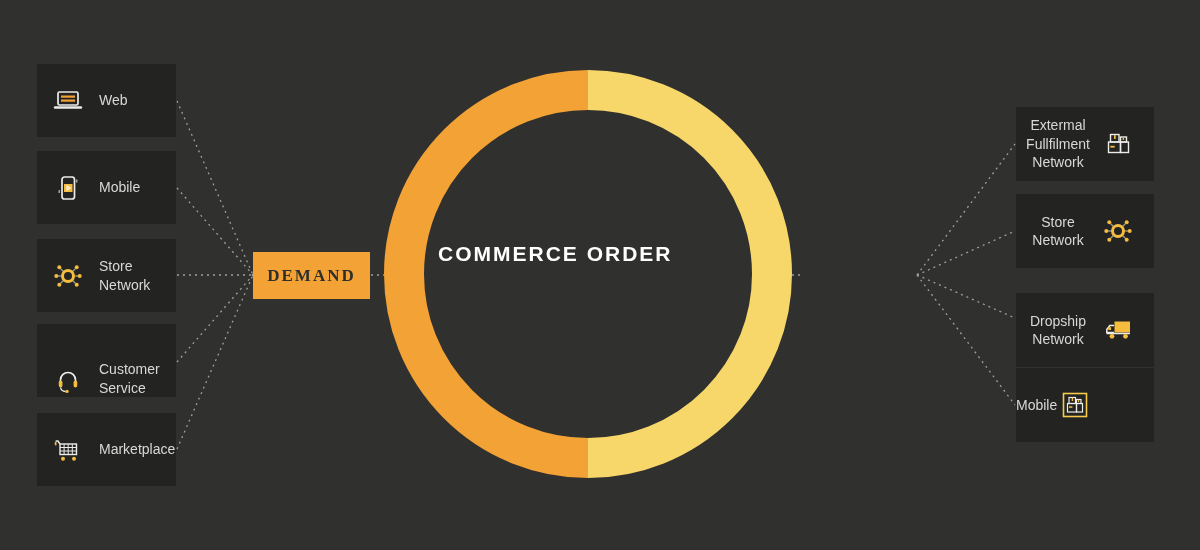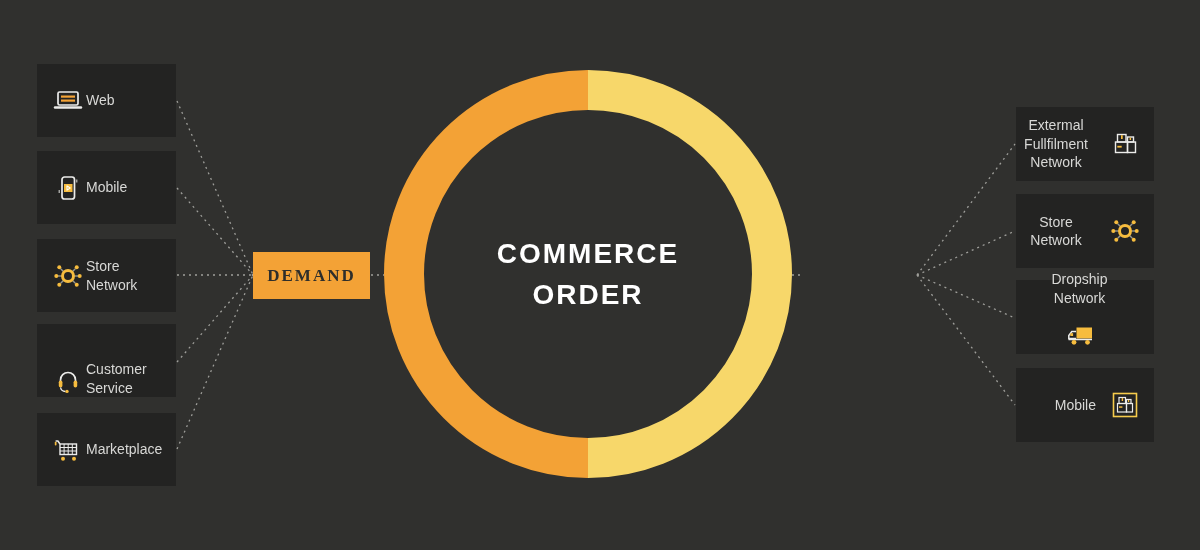--- a/index.html
+++ b/index.html
@@ -6,36 +6,36 @@
   .stage{
     position:relative;width:1200px;height:550px;overflow:hidden;
     background:#30302E;
     font-family:"Liberation Sans","DejaVu Sans",sans-serif;
   }
   .overlay{position:absolute;left:0;top:0;width:1200px;height:550px;}
   .node{
     position:absolute;background:#232322;display:flex;align-items:center;
     color:#D8D8D6;font-size:14px;line-height:1.32;
   }
-  .node.left{left:37px;width:139px;height:73px;padding-left:13px;box-sizing:border-box;}
-  .node.right{left:1016px;width:138px;height:74px;justify-content:flex-end;padding-right:11px;gap:11px;box-sizing:border-box;}
+  .node.left{left:37px;width:139px;height:73px;padding-left:13px;gap:13px;box-sizing:border-box;}
+  .node.right{left:1016px;width:138px;height:74px;padding-right:11px;box-sizing:border-box;}
   .pos-l1{top:64px;}  .pos-l2{top:151px;} .pos-l3{top:239px;} .pos-l4{top:324px;align-items:flex-end;} .pos-l5{top:413px;}
-  .pos-r1{top:107px;} .pos-r2{top:194px;} .pos-r3{top:280px;flex-direction:column;} .pos-r4{top:368px;}
+  .pos-r1{top:107px;} .pos-r2{top:194px;} .pos-r3{top:293px;} .pos-r4{top:368px;}
   .lbl{max-width:80px;}
   .node.right .lbl{text-align:center;max-width:84px;}
   .ic{width:36px;height:36px;flex:0 0 36px;display:flex;align-items:center;justify-content:center;}
   .tag{
     position:absolute;display:flex;align-items:center;justify-content:center;
     font-weight:bold;font-size:17px;letter-spacing:2px;color:#2E2E2B;font-family:Liberation Serif, serif;
   }
   .tag.demand{left:253px;top:252px;width:117px;height:47px;background:#F3A236;}
   .tag.supply{left:800px;top:253px;width:116px;height:44px;background:#F5D35E;}
   .title{
-    position:absolute;left:438px;top:233px;width:300px;text-align:center;
-    color:#FFFFFF;font-size:28px;font-weight:600;letter-spacing:2px;line-height:41px;
+    position:absolute;left:438px;top:233px;width:300px;text-align:left;
+    color:#FFFFFF;font-size:21px;font-weight:600;letter-spacing:2px;line-height:41px;
   }
 </style>
 </head>
 <body>
 
 <div class="stage">
 
   <svg class="overlay" viewBox="0 0 1200 550">
     <g stroke="#9E9E9A" stroke-width="1.3" stroke-dasharray="2 4" fill="none">
       <line x1="177" y1="101" x2="253" y2="275"></line>

